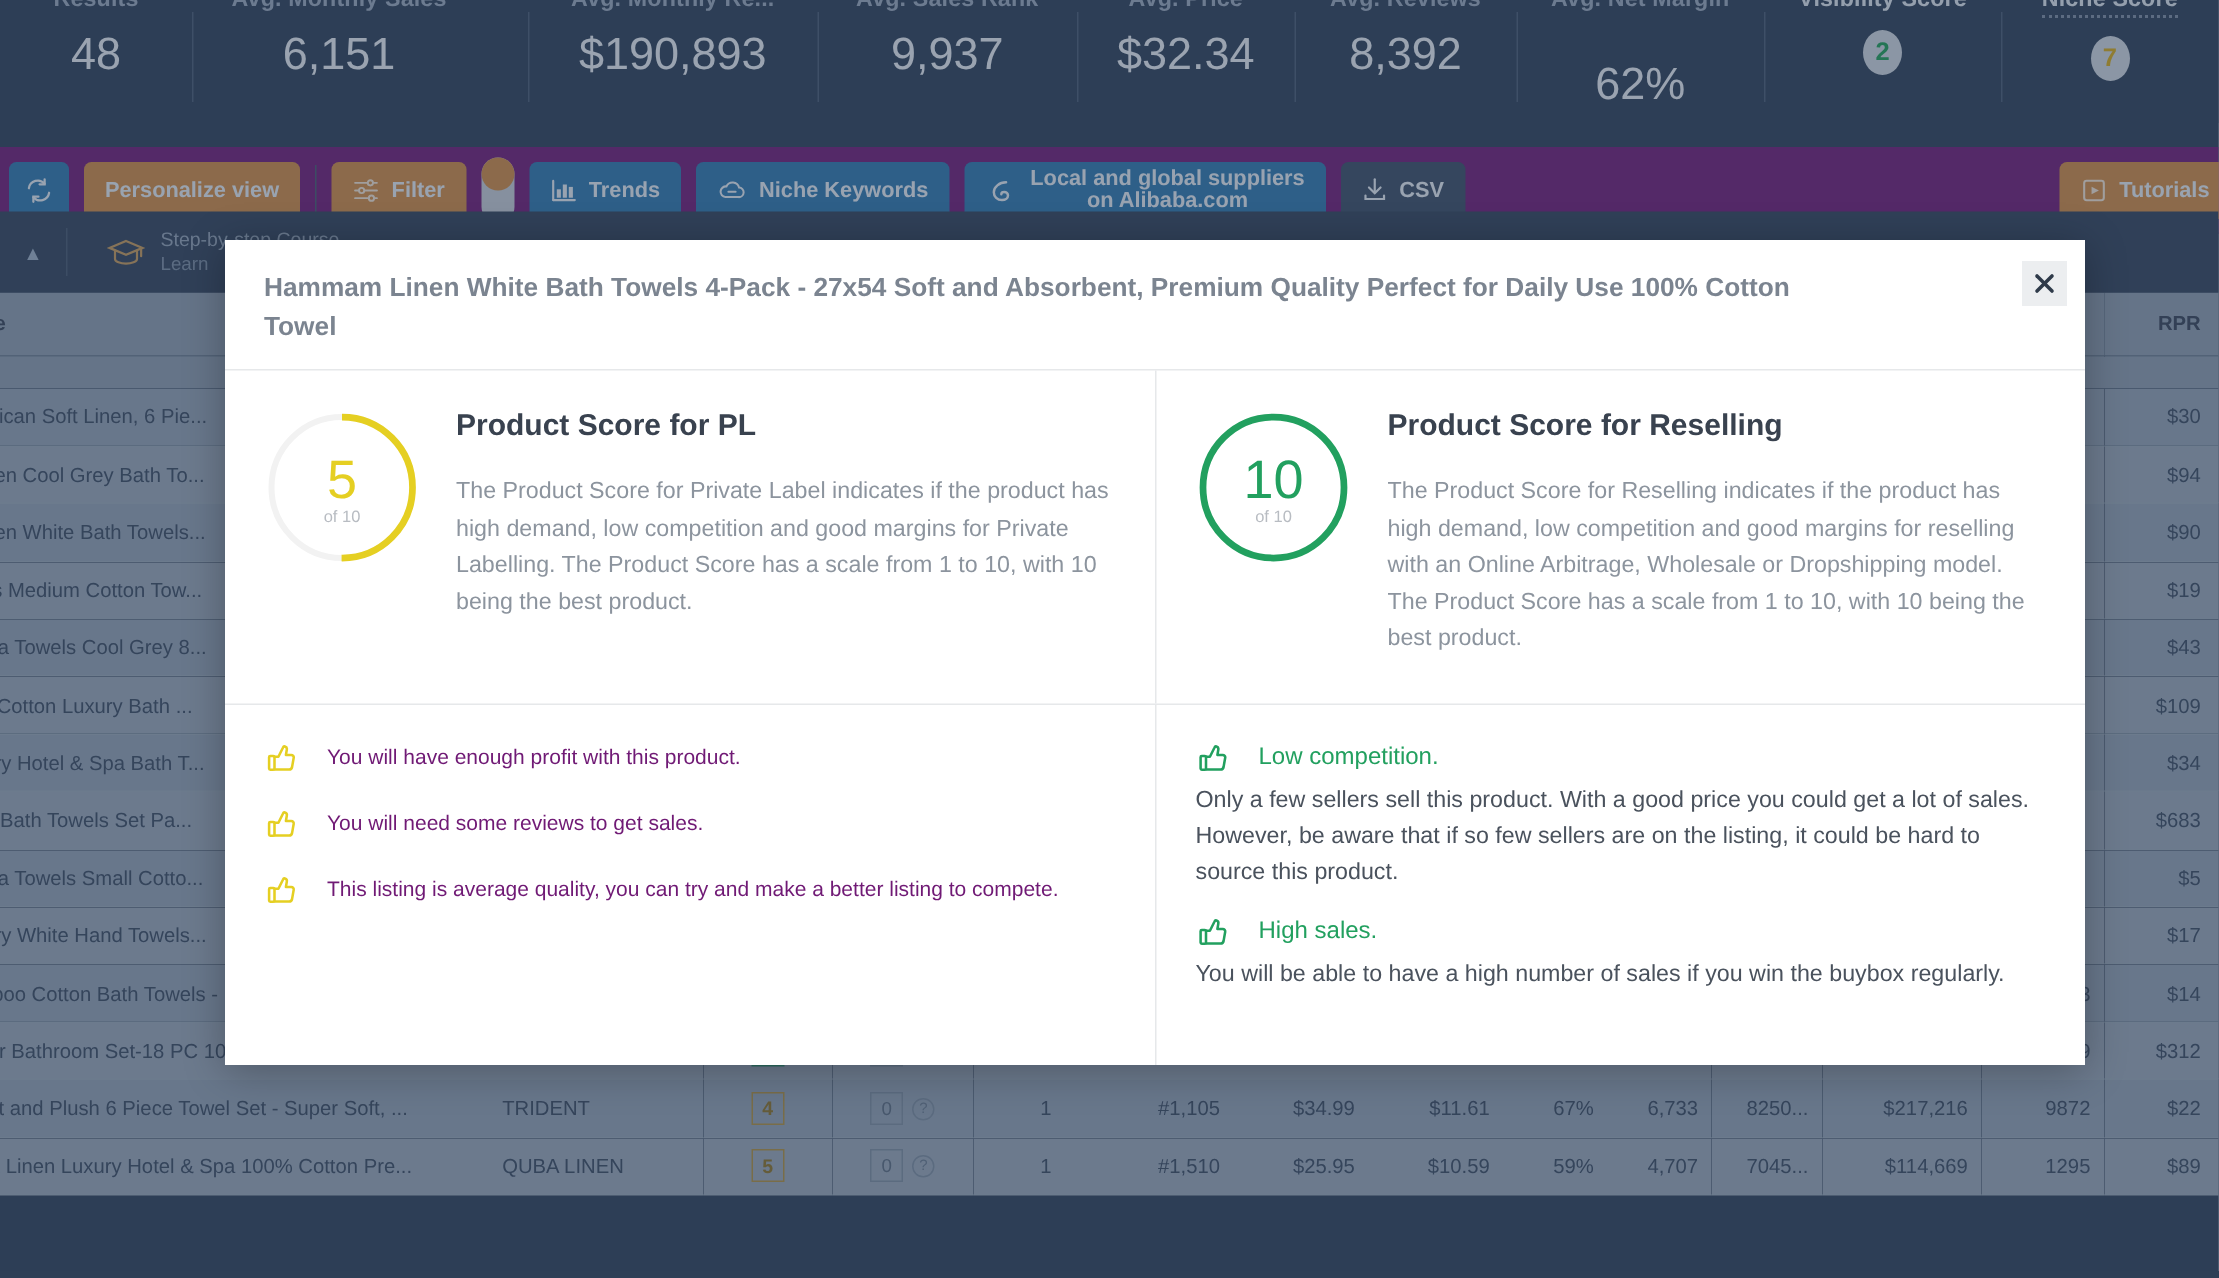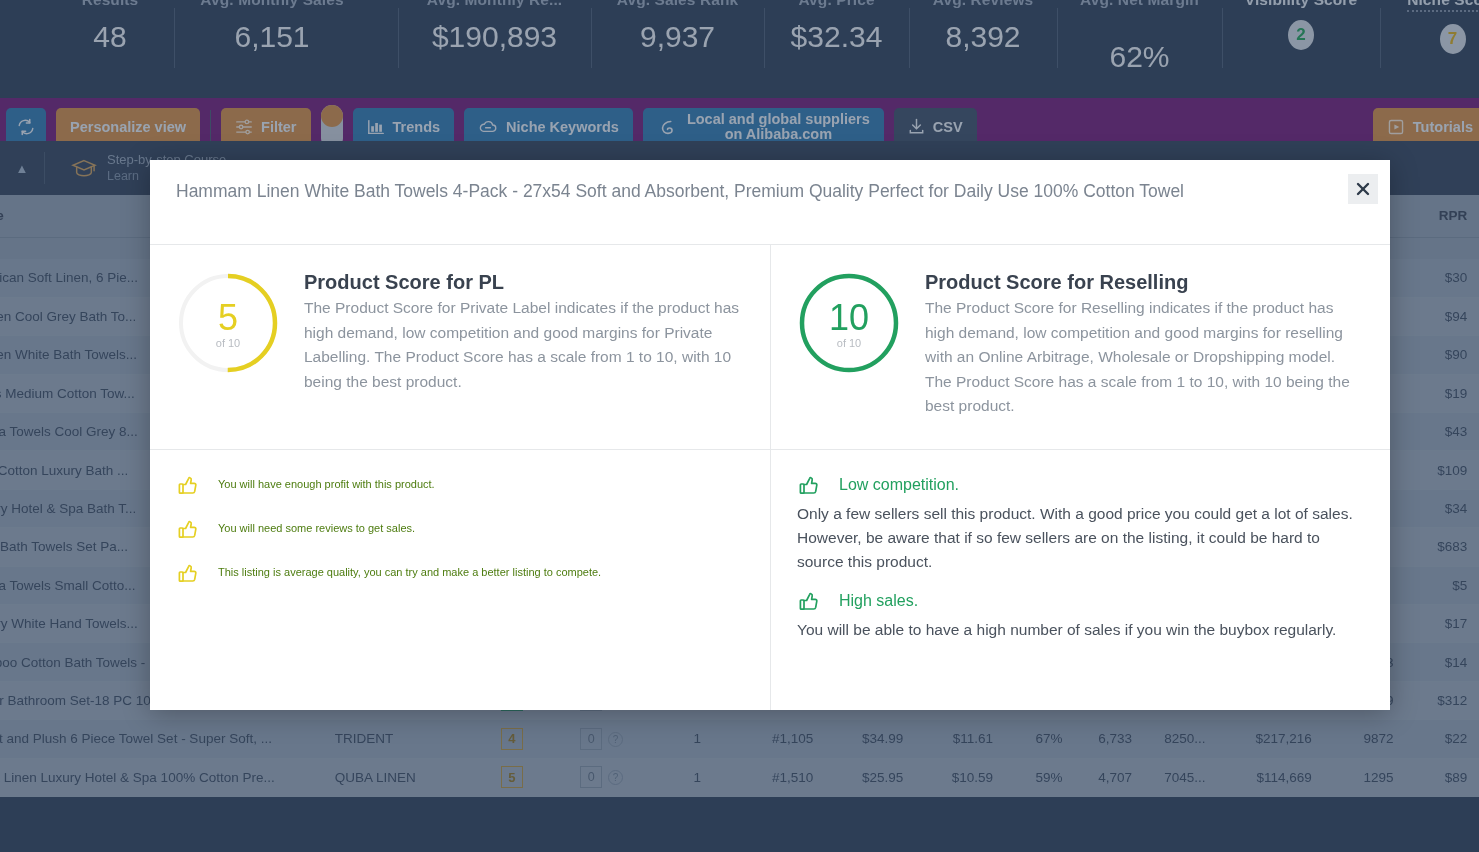--- a/index.html
+++ b/index.html
@@ -143,21 +143,21 @@
   .modal {
     position: absolute; left: 150px; top: 160px; width: 1240px; height: 550px;
     background: #ffffff; box-shadow: 0 4px 26px rgba(0,0,0,0.28);
     display: flex; flex-direction: column;
   }
   .modal-head {
     position: relative; padding: 18px 70px 16px 26px;
     border-bottom: 1px solid #e6e8ea; min-height: 85px;
   }
   .modal-title {
-    font-size: 17.5px; font-weight: normal; color: #7b8490; line-height: 26px;
+    font-size: 17.5px; font-weight: bold; color: #7b8490; line-height: 26px;
     max-width: 1040px;
   }
   .close-btn {
     position: absolute; right: 12px; top: 14px;
     width: 30px; height: 30px; background: #eceef0; border: none;
     display: flex; align-items: center; justify-content: center;
     cursor: pointer; color: #2f3b4a;
   }
   .score-row { display: flex; border-bottom: 1px solid #e6e8ea; }
   .score-col { width: 620px; padding: 26px 26px 30px 26px; display: flex; gap: 24px; }
@@ -165,43 +165,43 @@
   .gauge { position: relative; width: 104px; height: 104px; flex: 0 0 104px; }
   .gauge svg { position:absolute; inset:0; }
   .gauge .num {
     position: absolute; inset: 0; display:flex; flex-direction: column;
     align-items:center; justify-content:center; padding-top: 4px;
   }
   .gauge .num b { font-size: 36px; font-weight: 400; line-height: 34px; }
   .gauge .num span { font-size: 11px; color: #b8bcc2; margin-top: 2px; }
   .gauge.yellow .num b { color: #e5cf22; }
   .gauge.green  .num b { color: #22a05f; }
-  .score-title { font-size: 20px; font-weight: bold; color: #39424f; margin-bottom: 2px; }
+  .score-title { font-size: 20px; font-weight: bold; color: #39424f; margin-bottom: 20px; }
   .score-desc { font-size: 15.5px; line-height: 24.5px; color: #8c949e; }
 
   .advice-row { display: flex; flex: 1 1 auto; }
   .advice-col { width: 620px; padding: 22px 26px 26px 26px; }
   .advice-col + .advice-col { border-left: 1px solid #e6e8ea; }
   .advice-item { display: flex; gap: 18px; align-items: flex-start; margin-bottom: 18px; }
-  .advice-item .txt { font-size: 11px; line-height: 23px; color: #4d7c0f; padding-top: 1px; }
+  .advice-item .txt { font-size: 14px; line-height: 23px; color: #701a75; padding-top: 1px; }
   .thumb { flex: 0 0 24px; padding-top: 2px; }
   .advice-block { margin-bottom: 14px; }
   .advice-head { display: flex; gap: 18px; align-items: center; margin-bottom: 4px; }
   .advice-head .htxt { font-size: 16px; color: #22a05f; }
   .advice-body { font-size: 15.5px; line-height: 24px; color: #4a525d; }
 </style>
 </head>
 <body>
 
 <div id="app">
 
   <div class="app-bg">
 
     <div class="stats-strip" id="stats-strip">
-        <div class="stat" style="width: 128px; margin-left: 46px;">
+        <div class="stat" style="width: 128px;">
           <div class="stat-label">Results</div>
           <div class="stat-value">48</div>
         </div>
         <div class="stat" style="width: 196px;">
           <div class="stat-label">Avg. Monthly Sales</div>
           <div class="stat-value">6,151</div>
         </div>
         <div class="stat" style="width: 193px; margin-left: 28px;">
           <div class="stat-label">Avg. Monthly Re...</div>
           <div class="stat-value">$190,893</div>

